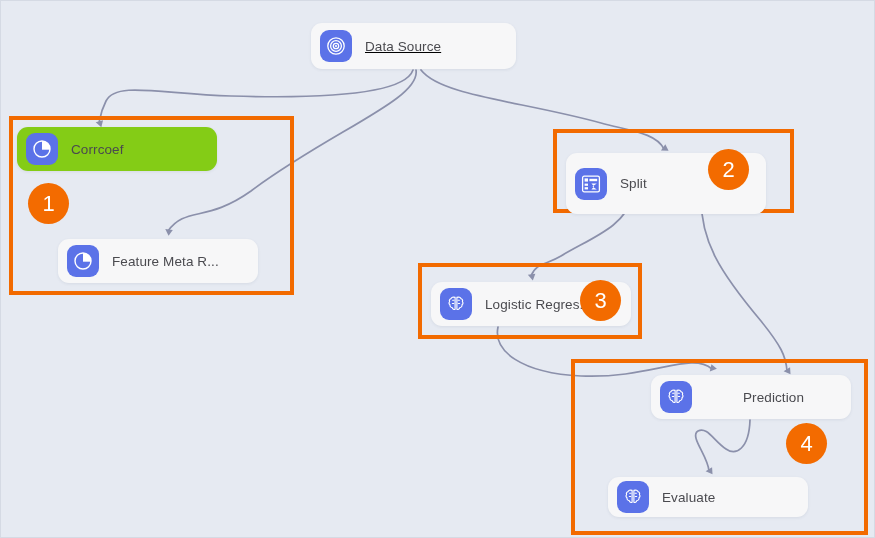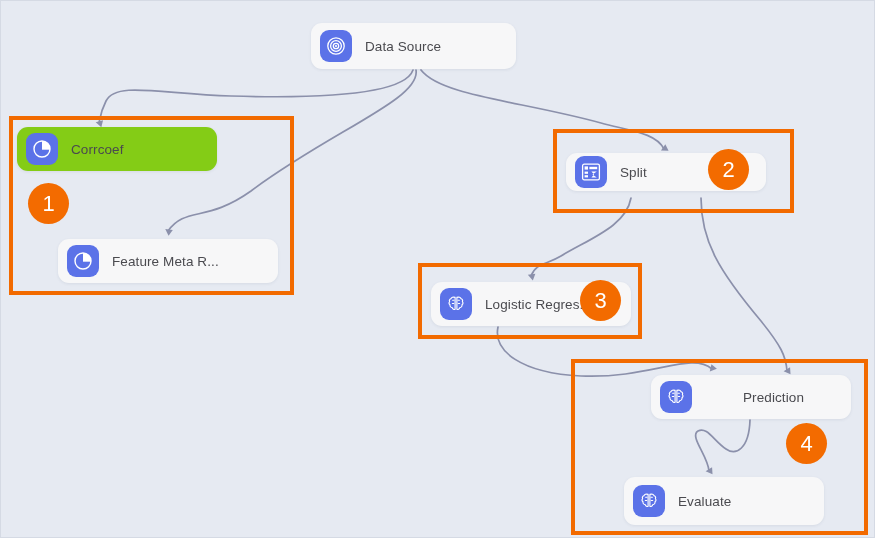--- a/index.html
+++ b/index.html
@@ -111,52 +111,52 @@
   </svg>
 
   <div id="region-layer">
       <div class="region" style="left: 8px; top: 115px; width: 285px; height: 179px; border-color: rgb(242, 106, 0);"></div>
       <div class="region" style="left: 552px; top: 128px; width: 241px; height: 84px; border-color: rgb(242, 106, 0);"></div>
       <div class="region" style="left: 417px; top: 262px; width: 224px; height: 76px; border-color: rgb(242, 106, 0);"></div>
       <div class="region" style="left: 570px; top: 358px; width: 297px; height: 176px; border-color: rgb(242, 106, 0);"></div>
     </div>
 
   <div id="node-layer">
-      <div class="node" style="left: 310px; top: 22px; width: 205px; height: 46px; background: rgb(247, 247, 248);">
+      <div class="node" style="left: 310px; top: 22px; width: 205px; height: 46px; background: rgb(247, 247, 248); text-decoration: underline;">
         <div class="node-icon" style="background: rgb(91, 114, 232);">
           <svg width="20" height="20" viewBox="0 0 20 20">
             <circle cx="10" cy="10" r="8.2" fill="none" stroke="#fff" stroke-width="1.3"></circle>
             <circle cx="10" cy="10" r="5.4" fill="none" stroke="#fff" stroke-width="1.3"></circle>
             <circle cx="10" cy="10" r="2.7" fill="none" stroke="#fff" stroke-width="1.3"></circle>
             <circle cx="10" cy="10" r="1.1" fill="#fff"></circle>
           </svg>
         </div>
         <span class="node-label" style="color: rgb(74, 74, 79);">Data Source</span>
       </div>
       <div class="node" style="left: 16px; top: 126px; width: 200px; height: 44px; background: #84cc16;">
         <div class="node-icon" style="background: rgb(91, 114, 232);">
           <svg width="20" height="20" viewBox="0 0 20 20">
             <circle cx="10" cy="10" r="8" fill="none" stroke="#fff" stroke-width="1.4"></circle>
             <path d="M 10 10 L 10 2 A 8 8 0 0 1 18 10 Z" fill="#fff"></path>
             <path d="M 10 10 L 18 10" stroke="#fff" stroke-width="1.4"></path>
           </svg>
         </div>
         <span class="node-label" style="color: rgb(74, 74, 79);">Corrcoef</span>
       </div>
-      <div class="node" style="left: 57px; top: 238px; width: 220px; height: 44px; background: rgb(247, 247, 248);">
+      <div class="node" style="left: 57px; top: 238px; width: 200px; height: 44px; background: rgb(247, 247, 248);">
         <div class="node-icon" style="background: rgb(91, 114, 232);">
           <svg width="20" height="20" viewBox="0 0 20 20">
             <circle cx="10" cy="10" r="8" fill="none" stroke="#fff" stroke-width="1.4"></circle>
             <path d="M 10 10 L 10 2 A 8 8 0 0 1 18 10 Z" fill="#fff"></path>
             <path d="M 10 10 L 18 10" stroke="#fff" stroke-width="1.4"></path>
           </svg>
         </div>
         <span class="node-label" style="color: rgb(74, 74, 79);">Feature Meta R...</span>
       </div>
-      <div class="node" style="left: 565px; top: 152px; width: 200px; height: 38px; background: rgb(247, 247, 248); align-items: center;">
+      <div class="node" style="left: 565px; top: 152px; width: 200px; height: 61px; background: rgb(247, 247, 248); align-items: center;">
         <div class="node-icon" style="background: rgb(91, 114, 232);">
           <svg width="20" height="20" viewBox="0 0 20 20">
             <rect x="1.6" y="2.2" width="16.8" height="15.6" rx="1.6" fill="none" stroke="#fff" stroke-width="1.3"></rect>
             <rect x="3.6" y="4.4" width="3.4" height="3.2" fill="#fff"></rect>
             <rect x="8.4" y="4.8" width="7.8" height="2.4" fill="#fff"></rect>
             <rect x="3.6" y="9.6" width="3.4" height="2.2" fill="#fff"></rect>
             <rect x="3.6" y="13.2" width="3.4" height="2.2" fill="#fff"></rect>
             <path d="M 10.4 9.4 L 15.8 9.4 L 11.4 12.5 L 15.8 15.6 L 10.4 15.6 L 13.1 12.5 Z" fill="#fff"></path>
           </svg>
         </div>
@@ -175,21 +175,21 @@
       <div class="node" style="left: 650px; top: 374px; width: 200px; height: 44px; background: rgb(247, 247, 248); gap: 38px;">
         <div class="node-icon" style="background: rgb(91, 114, 232);">
           <svg width="20" height="20" viewBox="0 0 20 20">
             <path d="M9.1 3.4 C7.2 2.6 5.4 3.4 4.9 4.8 C3.5 5.2 3.0 6.6 3.6 7.6 C2.7 8.6 2.9 10.2 4.0 10.8 C3.7 12.3 4.8 13.6 6.2 13.6 C6.6 15.1 8.2 15.9 9.1 15.2 Z" fill="none" stroke="#fff" stroke-width="1.15" stroke-linejoin="round"></path>
             <path d="M10.9 3.4 C12.8 2.6 14.6 3.4 15.1 4.8 C16.5 5.2 17.0 6.6 16.4 7.6 C17.3 8.6 17.1 10.2 16.0 10.8 C16.3 12.3 15.2 13.6 13.8 13.6 C13.4 15.1 11.8 15.9 10.9 15.2 Z" fill="none" stroke="#fff" stroke-width="1.15" stroke-linejoin="round"></path>
             <path d="M6.6 6.3 L8.0 6.3 M6.3 9.4 L7.8 9.4 M13.4 6.3 L12.0 6.3 M13.7 9.4 L12.2 9.4" stroke="#fff" stroke-width="1.05" stroke-linecap="round"></path>
           </svg>
         </div>
         <span class="node-label" style="color: rgb(74, 74, 79);">Prediction</span>
       </div>
-      <div class="node" style="left: 607px; top: 476px; width: 200px; height: 48px; background: rgb(247, 247, 248); margin-left: 16px;">
+      <div class="node" style="left: 607px; top: 476px; width: 200px; height: 40px; background: rgb(247, 247, 248);">
         <div class="node-icon" style="background: rgb(91, 114, 232);">
           <svg width="20" height="20" viewBox="0 0 20 20">
             <path d="M9.1 3.4 C7.2 2.6 5.4 3.4 4.9 4.8 C3.5 5.2 3.0 6.6 3.6 7.6 C2.7 8.6 2.9 10.2 4.0 10.8 C3.7 12.3 4.8 13.6 6.2 13.6 C6.6 15.1 8.2 15.9 9.1 15.2 Z" fill="none" stroke="#fff" stroke-width="1.15" stroke-linejoin="round"></path>
             <path d="M10.9 3.4 C12.8 2.6 14.6 3.4 15.1 4.8 C16.5 5.2 17.0 6.6 16.4 7.6 C17.3 8.6 17.1 10.2 16.0 10.8 C16.3 12.3 15.2 13.6 13.8 13.6 C13.4 15.1 11.8 15.9 10.9 15.2 Z" fill="none" stroke="#fff" stroke-width="1.15" stroke-linejoin="round"></path>
             <path d="M6.6 6.3 L8.0 6.3 M6.3 9.4 L7.8 9.4 M13.4 6.3 L12.0 6.3 M13.7 9.4 L12.2 9.4" stroke="#fff" stroke-width="1.05" stroke-linecap="round"></path>
           </svg>
         </div>
         <span class="node-label" style="color: rgb(74, 74, 79);">Evaluate</span>
       </div>
     </div>

